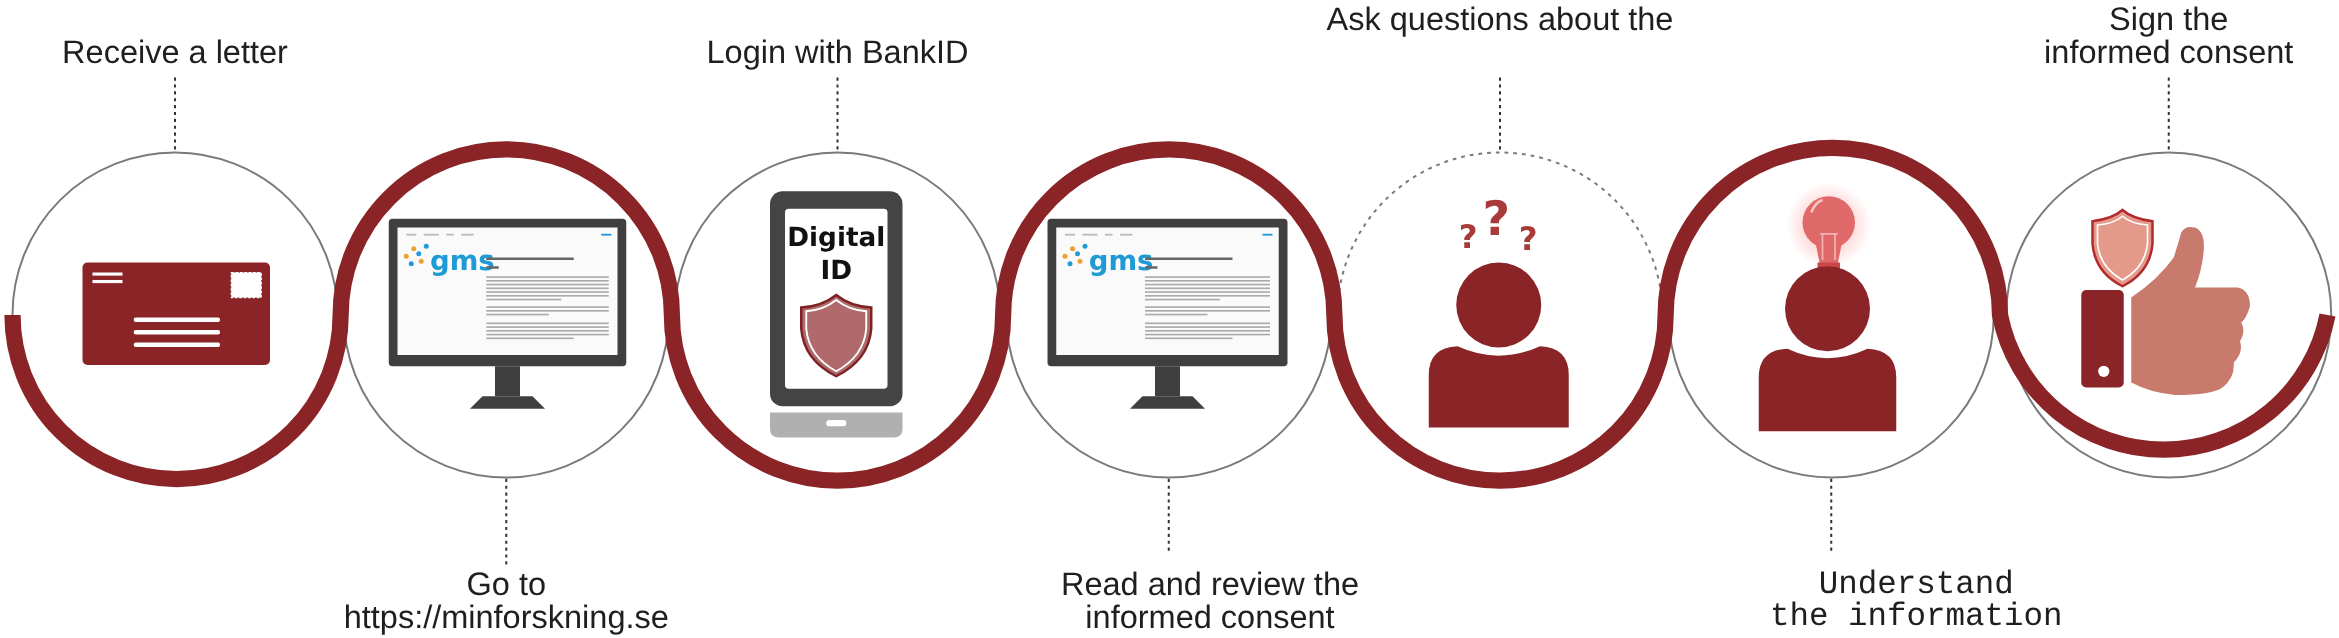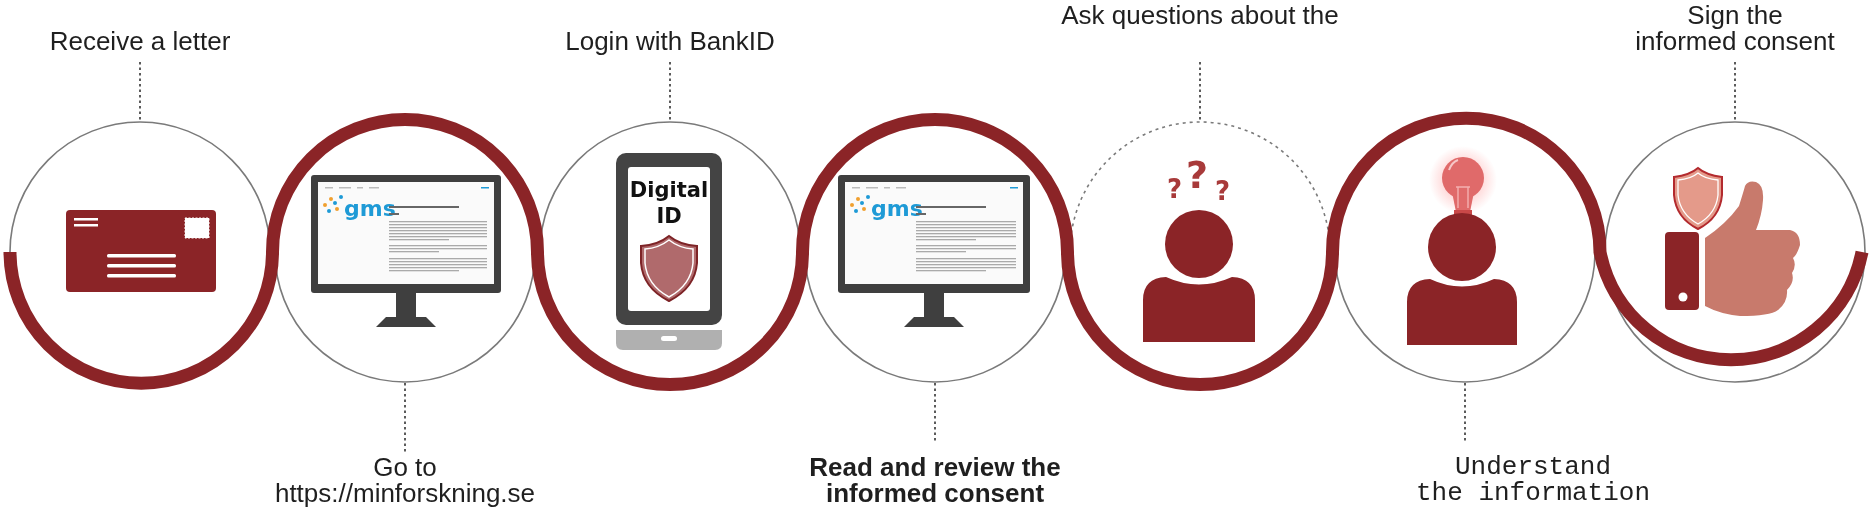--- a/index.html
+++ b/index.html
@@ -200,21 +200,21 @@
   <div class="label" style="left:-30px; top:28px;">
     <span>Receive a letter</span>
   </div>
   <div class="label" style="left:235px; top:454px;">
     <span>Go to</span>
     <span>https://minforskning.se</span>
   </div>
   <div class="label" style="left:500px; top:28px;">
     <span>Login with BankID</span>
   </div>
-  <div class="label" style="left:765px; top:454px;font-weight:bold;">
+  <div class="label" style="left:798px; top:454px;">
     <span>Read and review the</span>
     <span>informed consent</span>
   </div>
   <div class="label" style="left:1030px; top:2px;">
     <span>Ask questions about the</span>
   </div>
   <div class="label" style="left:1363px; top:454px;font-family:Liberation Mono, monospace;">
     <span>Understand</span>
     <span>the information</span>
   </div>

